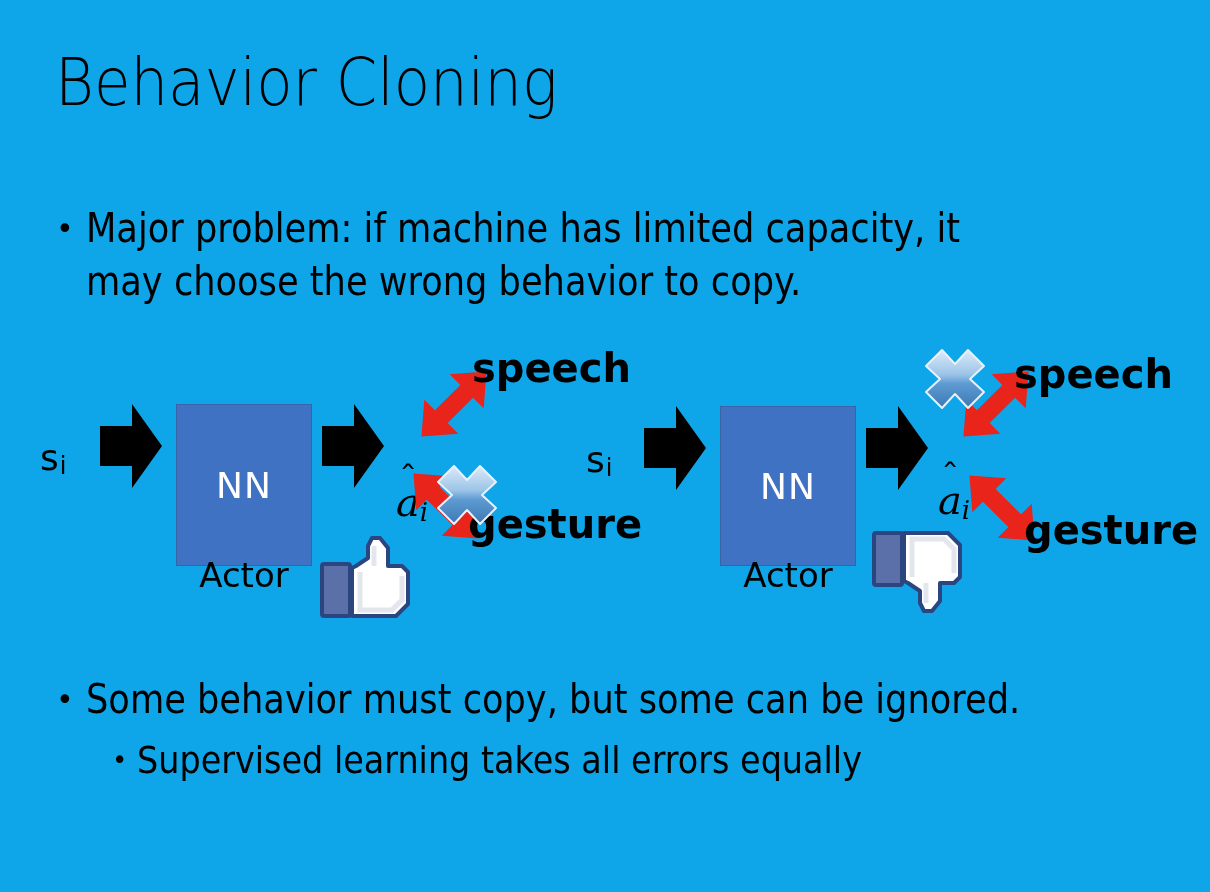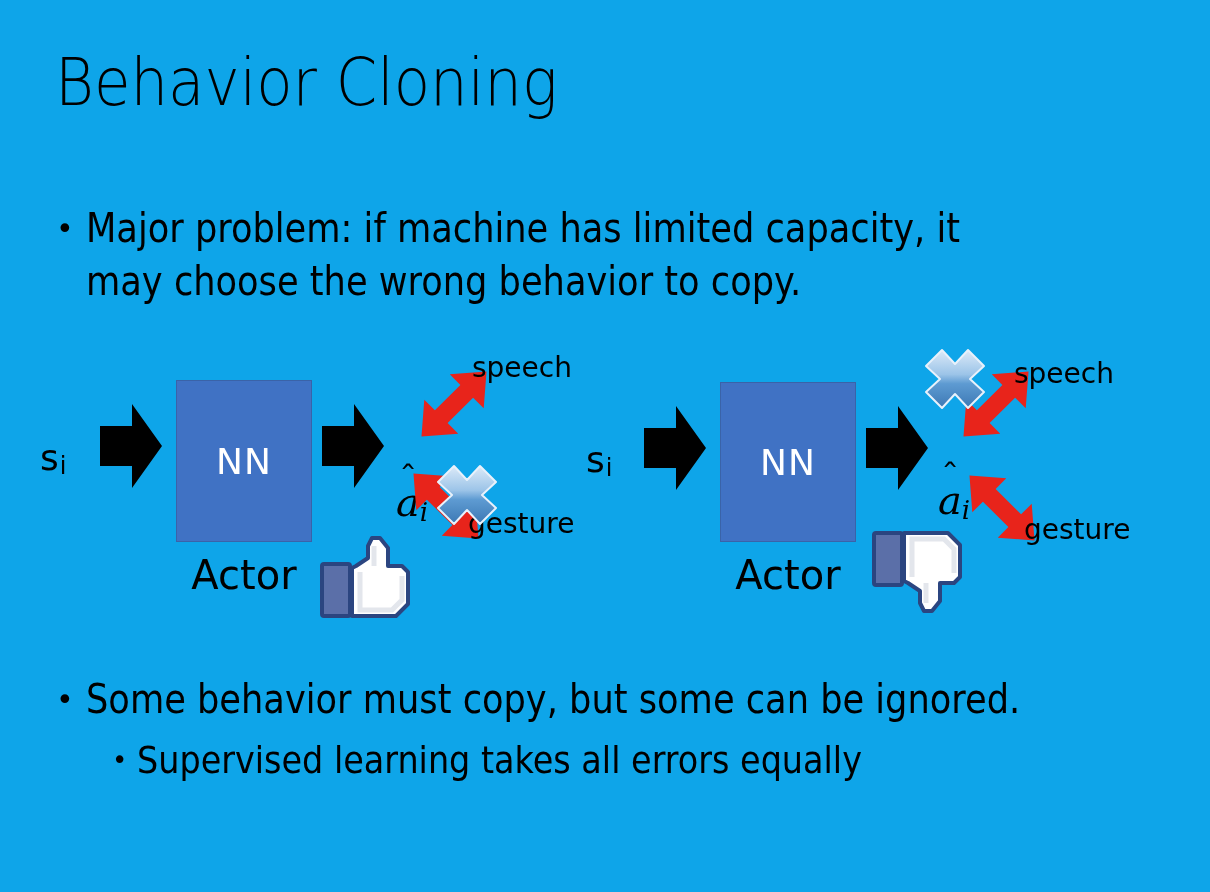--- a/index.html
+++ b/index.html
@@ -124,31 +124,32 @@
   .block-arrow svg { display: block; }
 
   .nn-box {
     position: absolute;
     background: #4072C4;
     border: 1px solid #3A63A8;
     box-sizing: border-box;
     display: flex;
     align-items: center;
     justify-content: center;
+    margin-top: 24px;
   }
   .nn-box-label {
     font-family: "DejaVu Sans", sans-serif;
     font-size: 36px;
     color: #ffffff;
     letter-spacing: 1px;
   }
   .actor-label {
     position: absolute;
     font-family: "DejaVu Sans", sans-serif;
-    font-size: 40px;
+    font-size: 34px;
     line-height: 34px;
     color: #000000;
     white-space: nowrap;
     text-align: center;
   }
 
   .action-label {
     position: absolute;
     font-family: "DejaVu Serif", serif;
     font-style: italic;
@@ -173,24 +174,25 @@
     line-height: 1;
   }
   .action-label .sub {
     font-size: 26px;
     vertical-align: -5px;
   }
 
   .branch-label {
     position: absolute;
     font-family: "DejaVu Sans", sans-serif;
-    font-size: 28px;
+    font-size: 40px;
     line-height: 36px;
     color: #000000;
     white-space: nowrap;
+    font-weight: bold;
   }
 
   .red-arrow {
     position: absolute;
     width: 112px;
     height: 112px;
   }
   .red-arrow svg { display: block; overflow: visible; }
 
   .blue-x {

